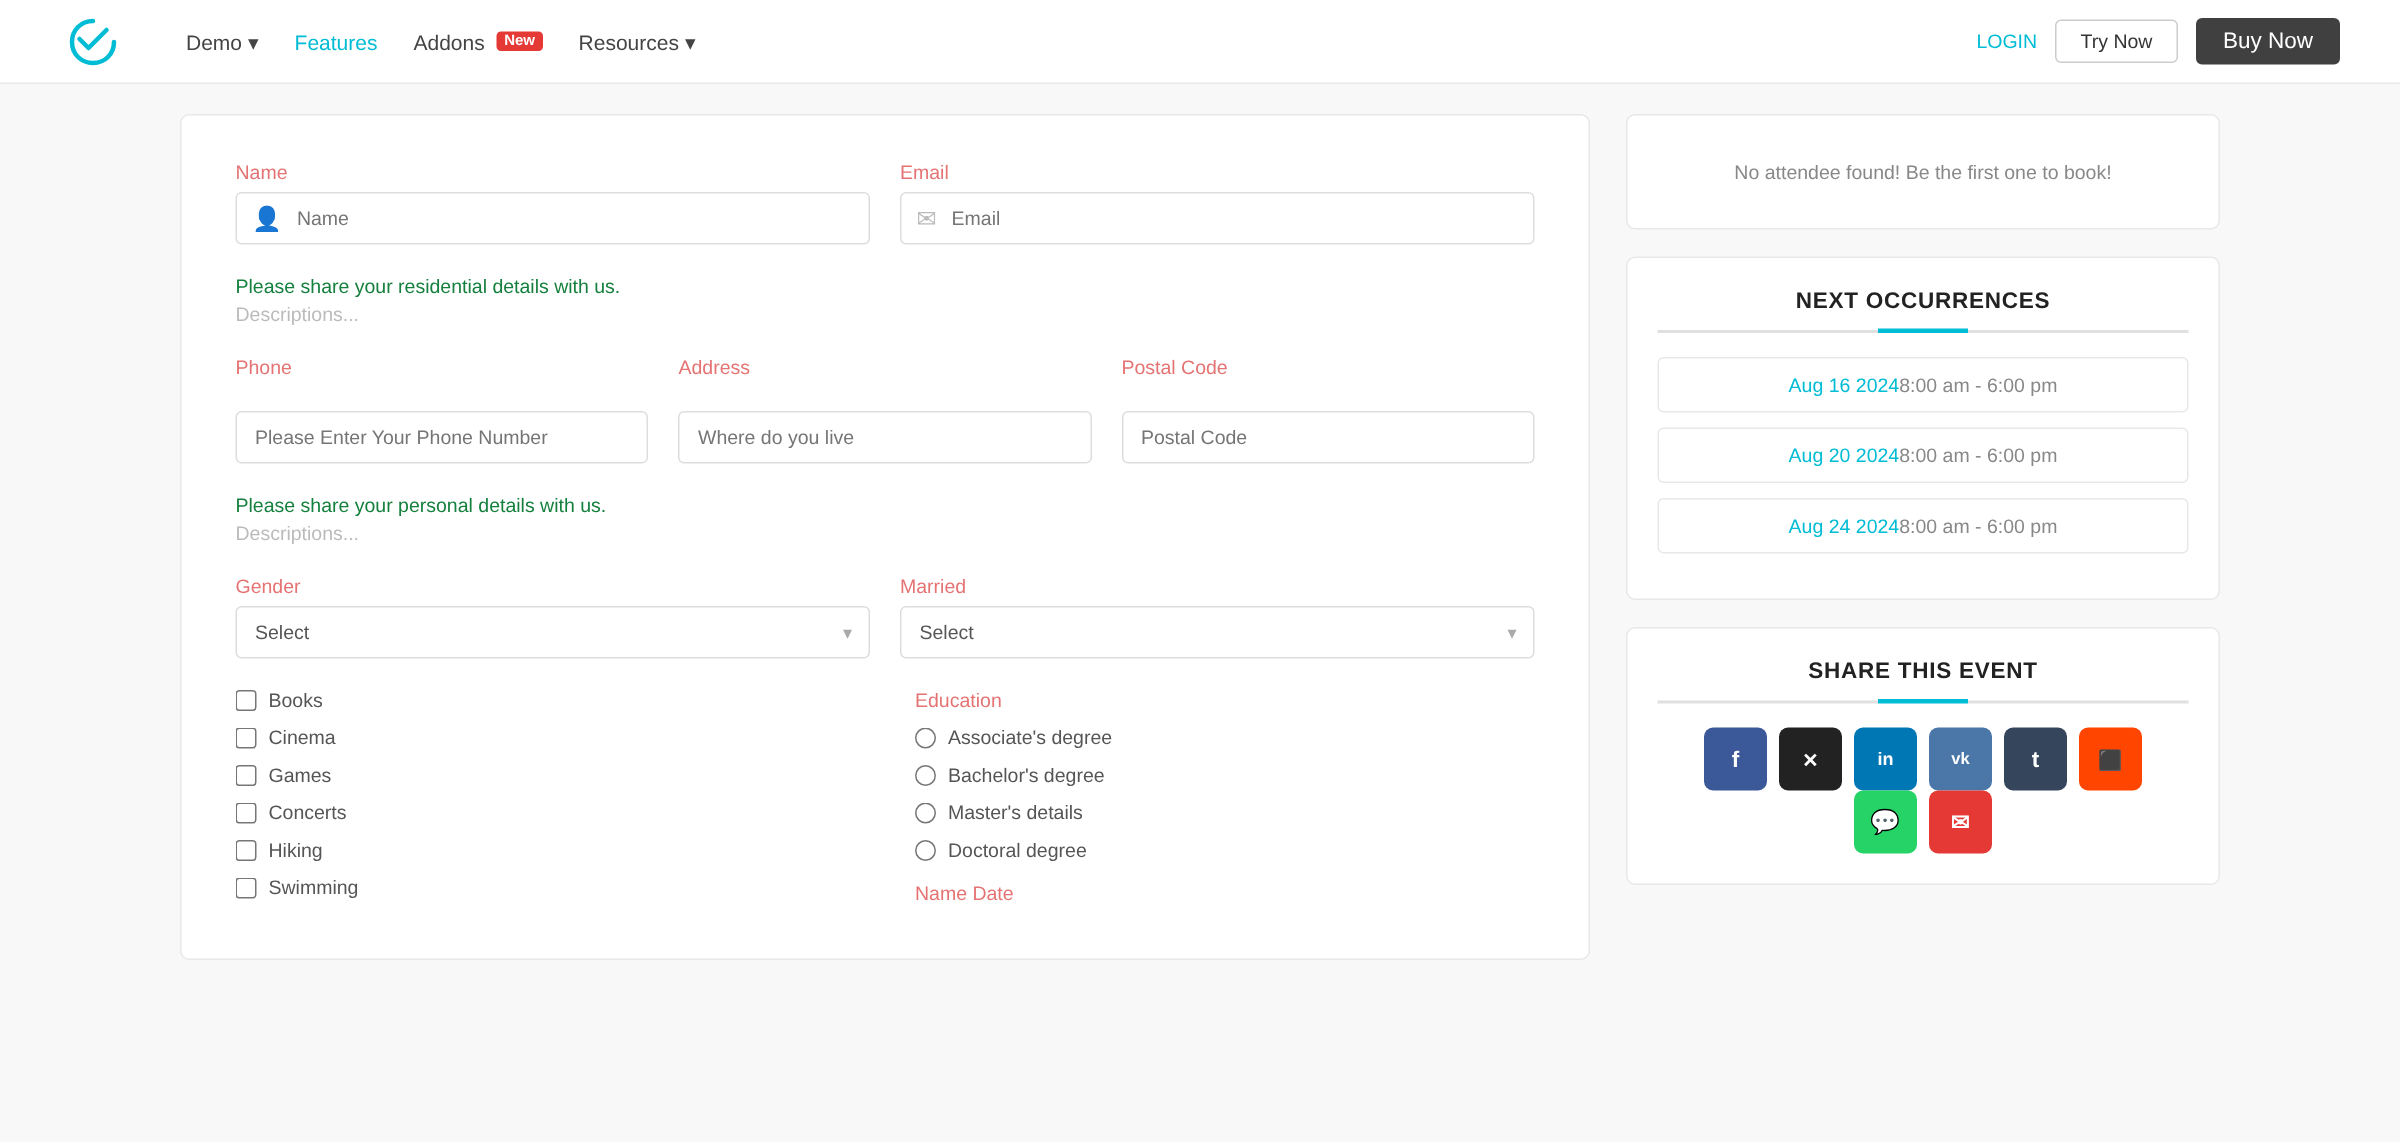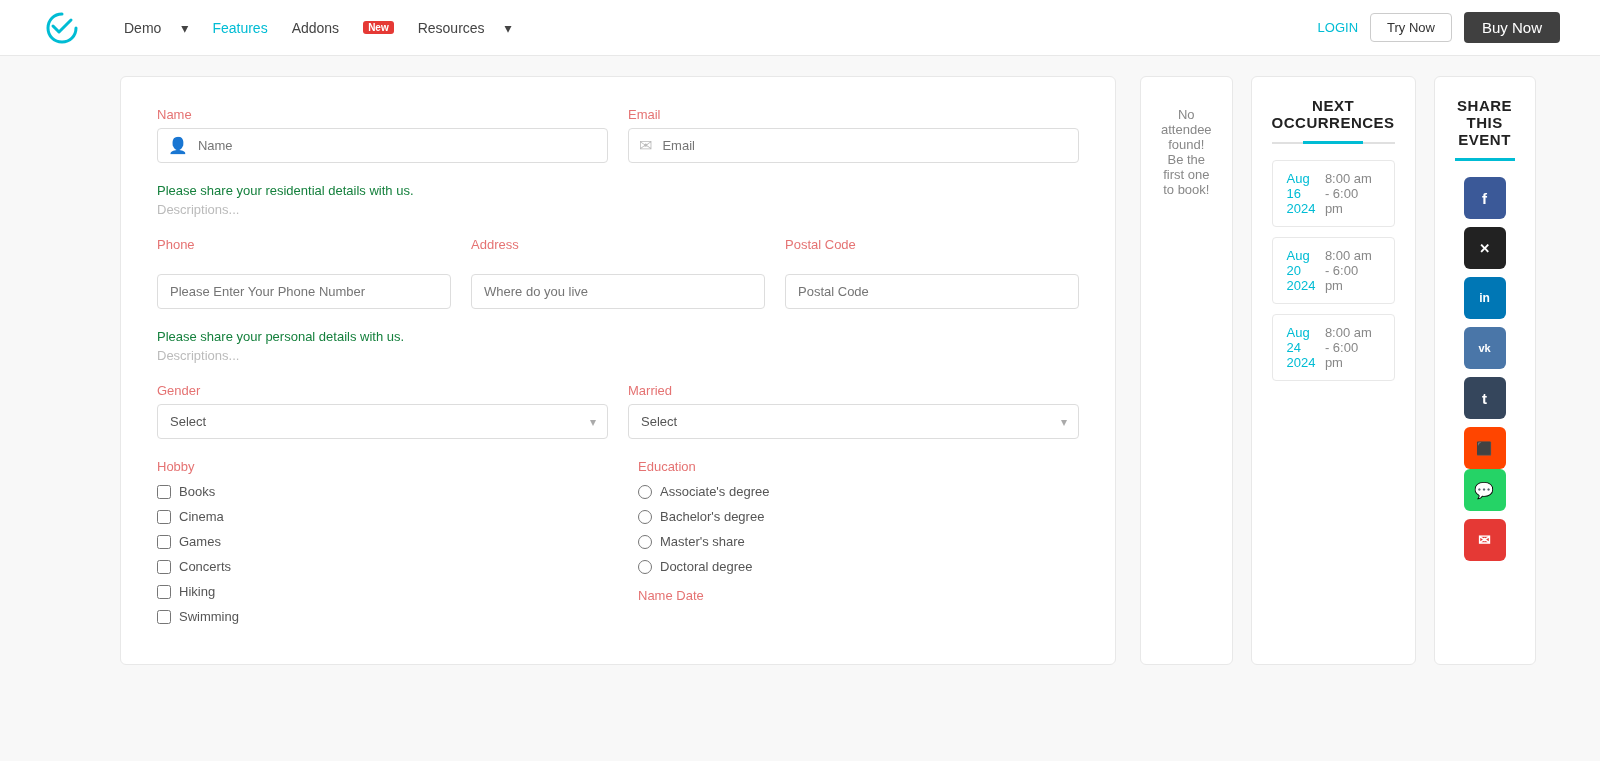--- a/index.html
+++ b/index.html
@@ -12,21 +12,21 @@
       display: flex;
       align-items: center;
       padding: 0 40px;
       height: 56px;
       position: relative;
       z-index: 10;
     }
     .navbar-logo { display: flex; align-items: center; margin-right: 40px; }
     .navbar-logo svg { width: 44px; height: 44px; }
     .navbar-nav { display: flex; align-items: center; gap: 24px; flex: 1; }
-    .nav-item { font-size: 14px; color: #444; cursor: pointer; display: flex; align-items: center; gap: 20px; }
+    .nav-item { font-size: 14px; color: #444; cursor: pointer; display: flex; align-items: center; gap: 4px; }
     .nav-item.active { color: #00bcd4; }
     .nav-item .badge {
       background: #e53935; color: #fff; font-size: 10px; font-weight: bold;
       padding: 1px 5px; border-radius: 3px; margin-left: 4px;
     }
     .navbar-actions { display: flex; align-items: center; gap: 12px; }
     .btn-login { font-size: 13px; color: #00bcd4; background: none; border: none; cursor: pointer; }
     .btn-try { font-size: 13px; color: #333; background: #fff; border: 1px solid #ccc; padding: 6px 16px; border-radius: 4px; cursor: pointer; }
     .btn-buy { font-size: 15px; color: #fff; background: #404040; border: none; padding: 7px 18px; border-radius: 4px; cursor: pointer; }
 
@@ -39,23 +39,23 @@
       gap: 24px;
     }
     .form-panel {
       flex: 1;
       background: #fff;
       border: 1px solid #e8e8e8;
       border-radius: 6px;
       padding: 30px 36px;
     }
     .sidebar-panel {
-      width: 340px;
+      width: 396px;
       display: flex;
-      flex-direction: row;
+      flex-direction: column;
       gap: 18px;
     }
 
     
     .form-row { display: flex; gap: 20px; margin-bottom: 20px; }
     .form-group { display: flex; flex-direction: column; gap: 6px; flex: 1; }
     .form-label { font-size: 13px; color: #e57373; font-weight: 500; }
     .input-wrap { display: flex; align-items: center; border: 1px solid #ddd; border-radius: 4px; padding: 0 10px; background: #fff; }
     .input-wrap input { border: none; outline: none; flex: 1; padding: 9px 6px; font-size: 13px; color: #555; background: transparent; }
     .input-icon { color: #bbb; font-size: 16px; margin-right: 4px; }
@@ -96,21 +96,21 @@
       padding: 20px;
     }
     .no-attendee { text-align: center; color: #888; font-size: 13px; padding: 10px 0; }
 
     .card-title {
       text-align: center; font-weight: 700; font-size: 15px; color: #222;
       margin-bottom: 10px; letter-spacing: 0.5px;
     }
 
     .occurrence-item {
-      display: flex; justify-content: flex-start; align-items: center;
+      display: flex; justify-content: center; align-items: center;
       border: 1px solid #e8e8e8; border-radius: 4px; padding: 10px 14px;
       margin-bottom: 10px;
     }
     .occ-date { color: #00bcd4; font-size: 13px; font-weight: 500; }
     .occ-time { color: #888; font-size: 13px; }
 
     
     .share-icons { display: flex; justify-content: center; flex-wrap: wrap; gap: 8px; margin-top: 4px; }
     .share-btn {
       width: 42px; height: 42px; border-radius: 6px; display: flex; align-items: center;
@@ -222,21 +222,20 @@
             <option value="">Select</option>
             <option>Yes</option>
             <option>No</option>
           </select>
         </div>
       </div>
     </div>
 
     <div class="fields-row">
       <div class="fields-col">
-        <div class="field-section-label">Hobby</div>
         <div class="check-item">
           <input type="checkbox" style="">
           <span>Books</span>
         </div>
         <div class="check-item">
           <input type="checkbox" style="">
           <span>Cinema</span>
         </div>
         <div class="check-item">
           <input type="checkbox" style="">
@@ -260,21 +259,21 @@
         <div class="radio-item">
           <input type="radio" name="education" style="">
           <span>Associate's degree</span>
         </div>
         <div class="radio-item">
           <input type="radio" name="education" style="">
           <span>Bachelor's degree</span>
         </div>
         <div class="radio-item">
           <input type="radio" name="education" style="">
-          <span>Master's share</span>
+          <span>Master's details</span>
         </div>
         <div class="radio-item">
           <input type="radio" name="education" style="">
           <span>Doctoral degree</span>
         </div>
         <div class="birth-date-label">Name Date</div>
       </div>
     </div>
 
   </div>

